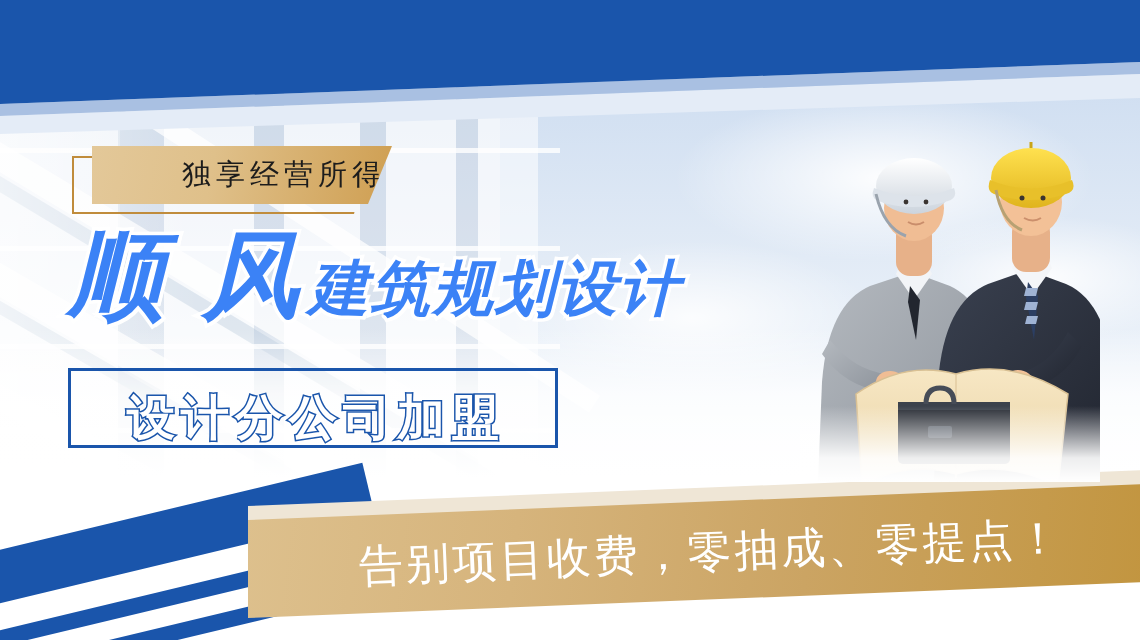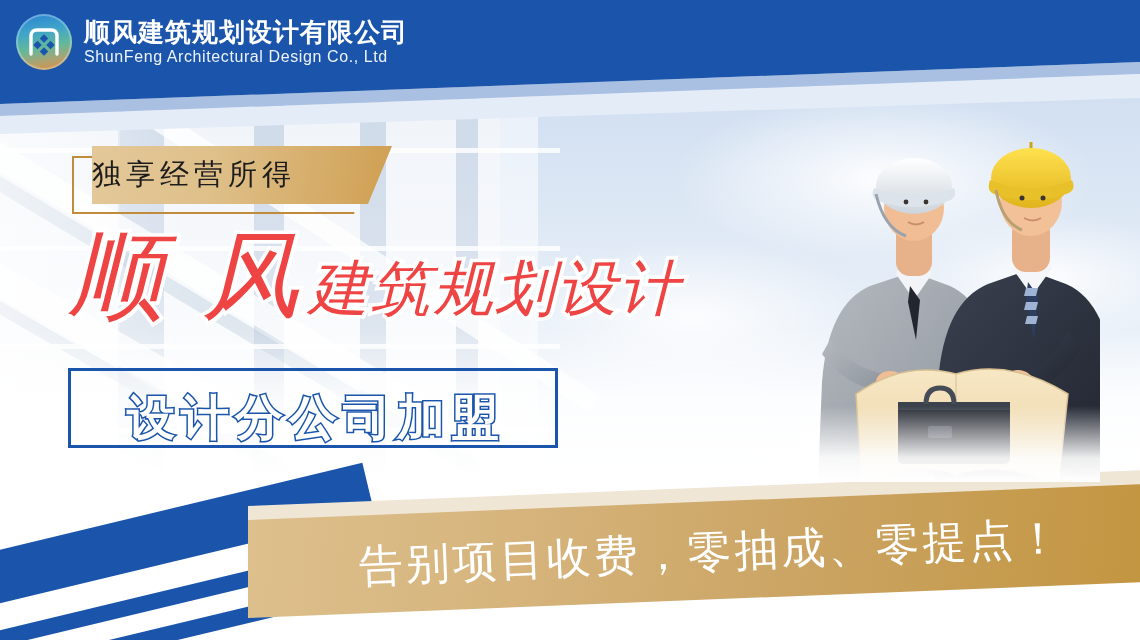--- a/index.html
+++ b/index.html
@@ -98,34 +98,34 @@
   .tag-wrap{position:absolute;left:72px;top:146px;width:320px;height:72px;z-index:14;}
   .tag-outline{
     position:absolute;left:0;top:10px;width:296px;height:58px;
     border:2px solid #c08c3c;
     clip-path:polygon(0 0, 296px 0, 282px 58px, 0 58px);
   }
   .tag-fill{
     position:absolute;left:20px;top:0;width:300px;height:58px;
     background:linear-gradient(100deg,#e3c899 0%,#dfc08a 40%,#cf9f52 100%);
     clip-path:polygon(0 0, 300px 0, 276px 58px, 0 58px);
-    display:flex;align-items:center;justify-content:flex-start;
+    display:flex;align-items:center;justify-content:flex-end;
   }
   .tag-text{
     font-size:29px;font-weight:400;color:#1c1c1c;letter-spacing:5px;
     padding-right:6px;white-space:nowrap;
   }
 
   
   .headline{
     position:absolute;left:68px;top:228px;z-index:16;
     display:flex;align-items:baseline;white-space:nowrap;
   }
   .hl-big,.hl-small{
-    font-weight:400;color:#ef4444;font-style:italic;
+    font-weight:700;color:#3b82f6;font-style:italic;
     -webkit-text-stroke:7px #ffffff;
     paint-order:stroke fill;
     text-shadow:
       3px 3px 0 rgba(255,255,255,.95),
       -2px 2px 0 rgba(255,255,255,.95),
       2px -2px 0 rgba(255,255,255,.95);
     line-height:1;
   }
   .hl-big{font-size:96px;letter-spacing:6px;}
   .hl-small{font-size:60px;letter-spacing:2px;margin-left:4px;}
@@ -314,37 +314,20 @@
     <div class="ribbon-main"></div>
     <div class="ribbon-text">
       <span class="ribbon-label">告别项目收费，零抽成、零提点！</span>
     </div>
   </div>
 
   <div class="header-underwash"></div>
   <div class="header-stripe"></div>
   <div class="header-bar"></div>
 
-  <div class="logo-row">
-    <div class="logo-mark">
-      <svg width="56" height="56" viewBox="0 0 56 56">
-        <path d="M15 40 L15 22 q0 -6 6 -6 l14 0 q6 0 6 6 L41 40" fill="none" stroke="#ffffff" stroke-width="3.4" stroke-linecap="round"></path>
-        <g fill="#1a55ab">
-          <rect x="25" y="21.5" width="6" height="6" transform="rotate(45 28 24.5)"></rect>
-          <rect x="18.5" y="28" width="6" height="6" transform="rotate(45 21.5 31)"></rect>
-          <rect x="31.5" y="28" width="6" height="6" transform="rotate(45 34.5 31)"></rect>
-          <rect x="25" y="34.5" width="6" height="6" transform="rotate(45 28 37.5)"></rect>
-        </g>
-      </svg>
-    </div>
-    <div class="logo-txt">
-      <span class="logo-cn">顺风建筑规划设计有限公司</span>
-      <span class="logo-en">ShunFeng Architectural Design Co., Ltd</span>
-    </div>
-  </div>
 
   <div class="tag-wrap">
     <div class="tag-outline"></div>
     <div class="tag-fill">
       <span class="tag-text">独享经营所得</span>
     </div>
   </div>
 
   <div class="headline">
     <span class="hl-big">顺 风</span>

